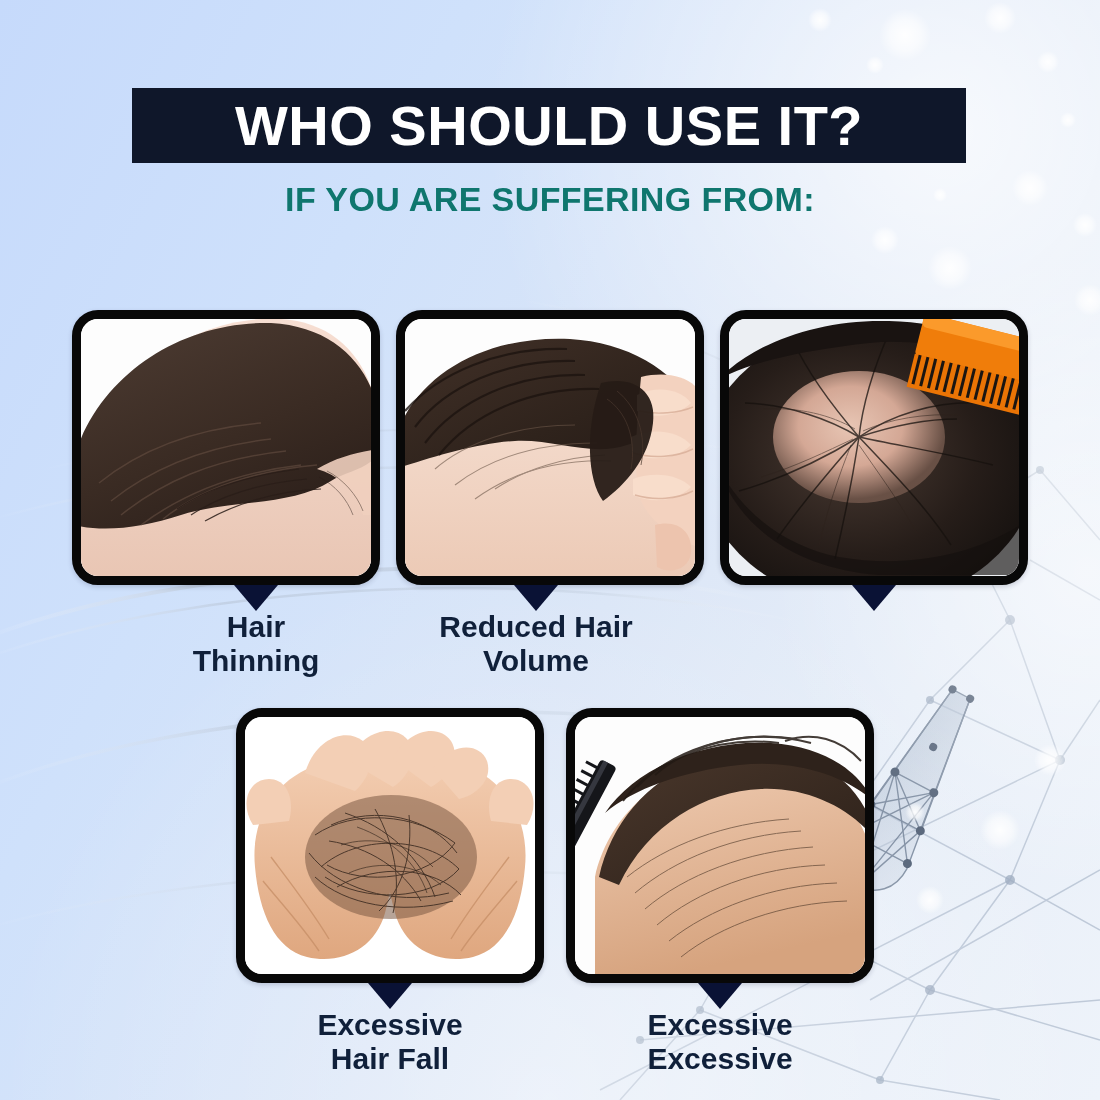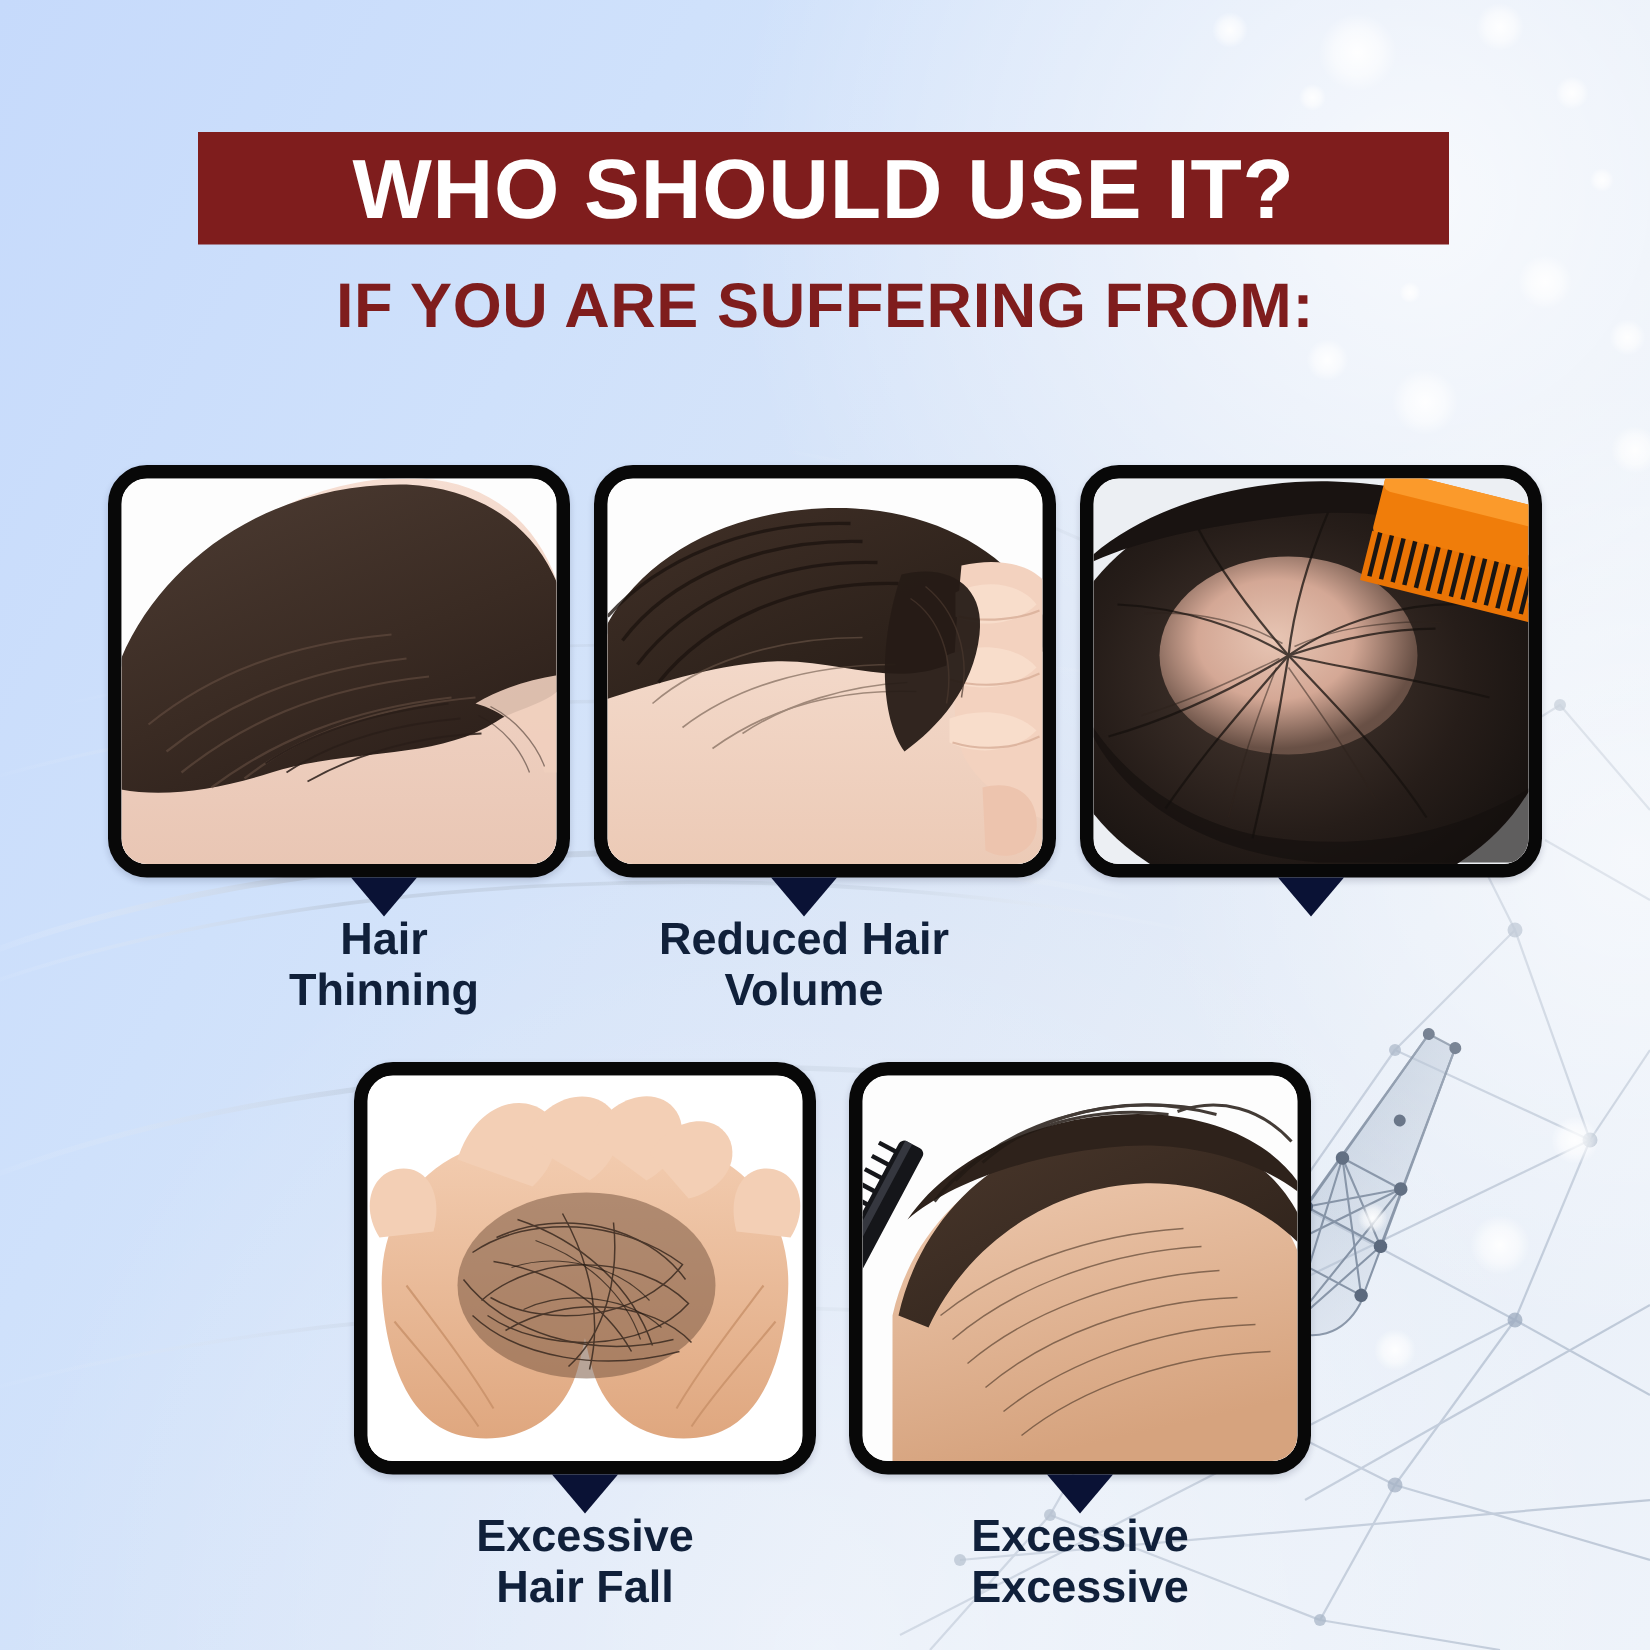--- a/index.html
+++ b/index.html
@@ -21,30 +21,30 @@
     background:
       radial-gradient(circle at 86% 12%, rgba(255,255,255,.75) 0%, rgba(255,255,255,0) 34%),
       radial-gradient(circle at 99% 52%, rgba(255,255,255,.55) 0%, rgba(255,255,255,0) 26%),
       radial-gradient(circle at 50% 100%, rgba(255,255,255,.38) 0%, rgba(255,255,255,0) 45%);
   }
   .bg-svg{position:absolute;inset:0;width:1100px;height:1100px;}
 
   
   .title-banner{
     position:absolute;left:132px;top:88px;width:834px;height:75px;
-    background:#7f1d1d;
+    background:#0f172a;
     display:flex;align-items:center;justify-content:center;
   }
   .title-text{
     color:#ffffff;font-size:56px;font-weight:bold;letter-spacing:.5px;
     line-height:1;white-space:nowrap;
   }
   .subtitle{
     position:absolute;left:0;top:180px;width:1100px;text-align:center;
-    color:#7f1d1d;font-size:42px;font-weight:bold;letter-spacing:.4px;
+    color:#0f766e;font-size:34px;font-weight:bold;letter-spacing:.4px;
   }
 
   
   .card{position:absolute;}
   .photo-frame{
     position:relative;
     border:9px solid #080808;
     border-radius:26px;
     overflow:hidden;
     background:#ffffff;

